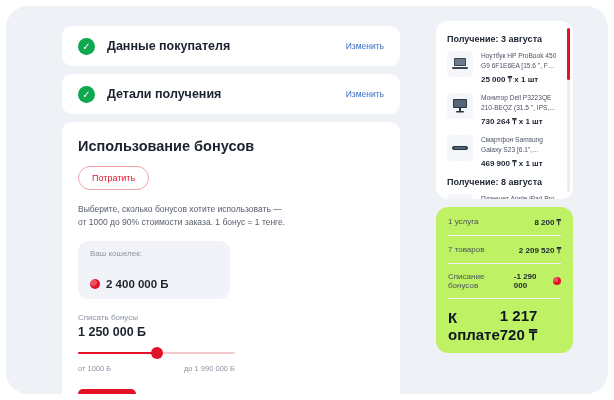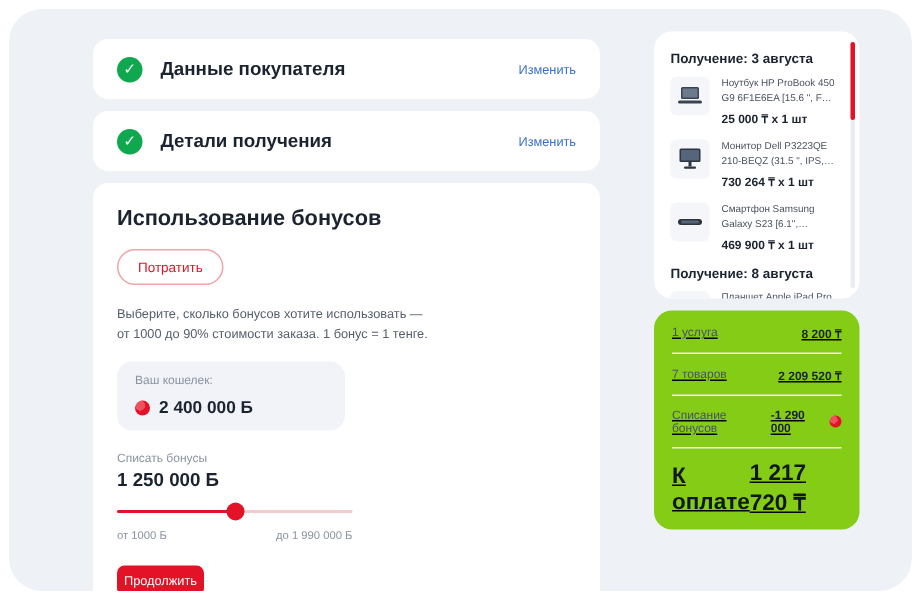--- a/index.html
+++ b/index.html
@@ -16,21 +16,21 @@
 
   .bonus-card { padding:16px; }
   .bonus-title { font-size:14.5px; font-weight:bold; color:#1c2330; }
   .tabs { display:flex; gap:8px; margin-top:12px; }
   .tab { font-size:9px; padding:6px 13px; border-radius:14px; cursor:pointer; }
   .tab-inactive { background:#edf0f4; color:#2b3240; border:1px solid #edf0f4; }
   .tab-active { background:#ffffff; color:#e31227; border:1px solid #f0a3ab; }
   .bonus-desc { margin-top:13px; font-size:8.5px; line-height:1.55; color:#555d6b; width:212px; }
   .wallet-box { margin-top:12px; width:152px; background:#f1f3f8; border-radius:10px; padding:8px 12px 9px; }
   .wallet-label { font-size:8px; color:#8a93a0; }
-  .wallet-amount-row { display:flex; align-items:center; gap:6px; margin-top:8px; }
+  .wallet-amount-row { display:flex; align-items:center; gap:6px; margin-top:20px; }
   .coin { width:10px; height:10px; border-radius:50%; background:radial-gradient(circle at 35% 35%, #f0505e 0 35%, #e31227 36%); display:inline-block; flex:0 0 auto; }
   .wallet-amount { font-size:11.5px; font-weight:bold; color:#1c2330; }
   .spend-label { margin-top:14px; font-size:8px; color:#8a93a0; }
   .spend-value { margin-top:3px; font-size:12.5px; font-weight:bold; color:#1c2330; }
   .slider { position:relative; width:157px; height:12px; margin-top:8px; cursor:pointer; }
   .slider-track { position:absolute; left:0; right:0; top:5px; height:2px; background:#f5c9cd; border-radius:2px; }
   .slider-fill { position:absolute; left:0; top:5px; height:2px; background:#e31227; border-radius:2px; width:50%; }
   .slider-handle { position:absolute; top:0; width:12px; height:12px; border-radius:50%; background:#e31227; margin-left:-6px; left:50%; cursor:grab; }
   .slider-range { width:157px; display:flex; justify-content:space-between; margin-top:5px; font-size:7.5px; color:#8a93a0; }
   .continue-btn { margin-top:16px; width:58px; height:20px; background:#e31227; border:none; border-radius:5px; color:#ffffff; font-size:8.5px; font-family:"Liberation Sans", sans-serif; cursor:pointer; }
@@ -40,21 +40,21 @@
   .items-panel { position:relative; background:#ffffff; border-radius:12px; height:178px; padding:8px 14px 0 11px; overflow:hidden; }
   .scrollbar-track { position:absolute; right:3px; top:7px; bottom:7px; width:3px; background:#e9edf2; border-radius:2px; }
   .scrollbar-thumb { position:absolute; right:3px; top:7px; width:3px; height:52px; background:#e31227; border-radius:2px; cursor:grab; }
   .group-header { font-size:9px; font-weight:bold; color:#1c2330; margin:5px 0 7px; }
   .item-row { display:flex; gap:8px; margin-bottom:9px; }
   .thumb { width:26px; height:26px; background:#f4f6f9; border-radius:4px; display:flex; align-items:center; justify-content:center; flex:0 0 auto; }
   .item-info { min-width:0; }
   .item-name { font-size:6.6px; line-height:1.45; color:#4a5260; display:-webkit-box; -webkit-line-clamp:2; -webkit-box-orient:vertical; overflow:hidden; }
   .item-price { margin-top:3px; font-size:8px; font-weight:bold; color:#1c2330; }
 
-  .summary-card { margin-top:8px; background:#84cc16; border-radius:12px; padding:1px 12px;text-decoration:underline; }
+  .summary-card { margin-top:8px; background:#bef264; border-radius:12px; padding:1px 12px; }
   .sum-row { display:flex; justify-content:space-between; align-items:center; padding:8px 0; border-bottom:1px solid #eef0f4; }
   .sum-row:last-child { border-bottom:none; }
   .sum-label { font-size:8px; color:#4a5260; }
   .sum-value { font-size:8px; font-weight:bold; color:#1c2330; display:flex; align-items:center; gap:3px; }
   .sum-row.total .sum-label, .sum-row.total .sum-value { font-size:15px; font-weight:bold; color:#111722; }
   .coin-sm { width:8px; height:8px; }
 </style>
 </head>
 <body>
 

